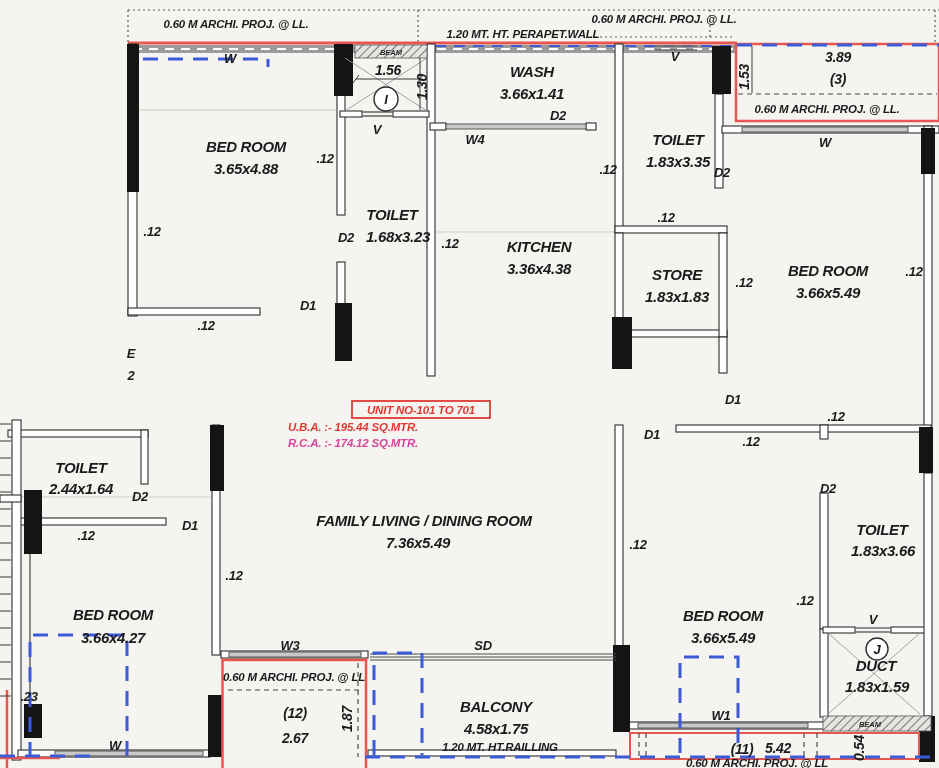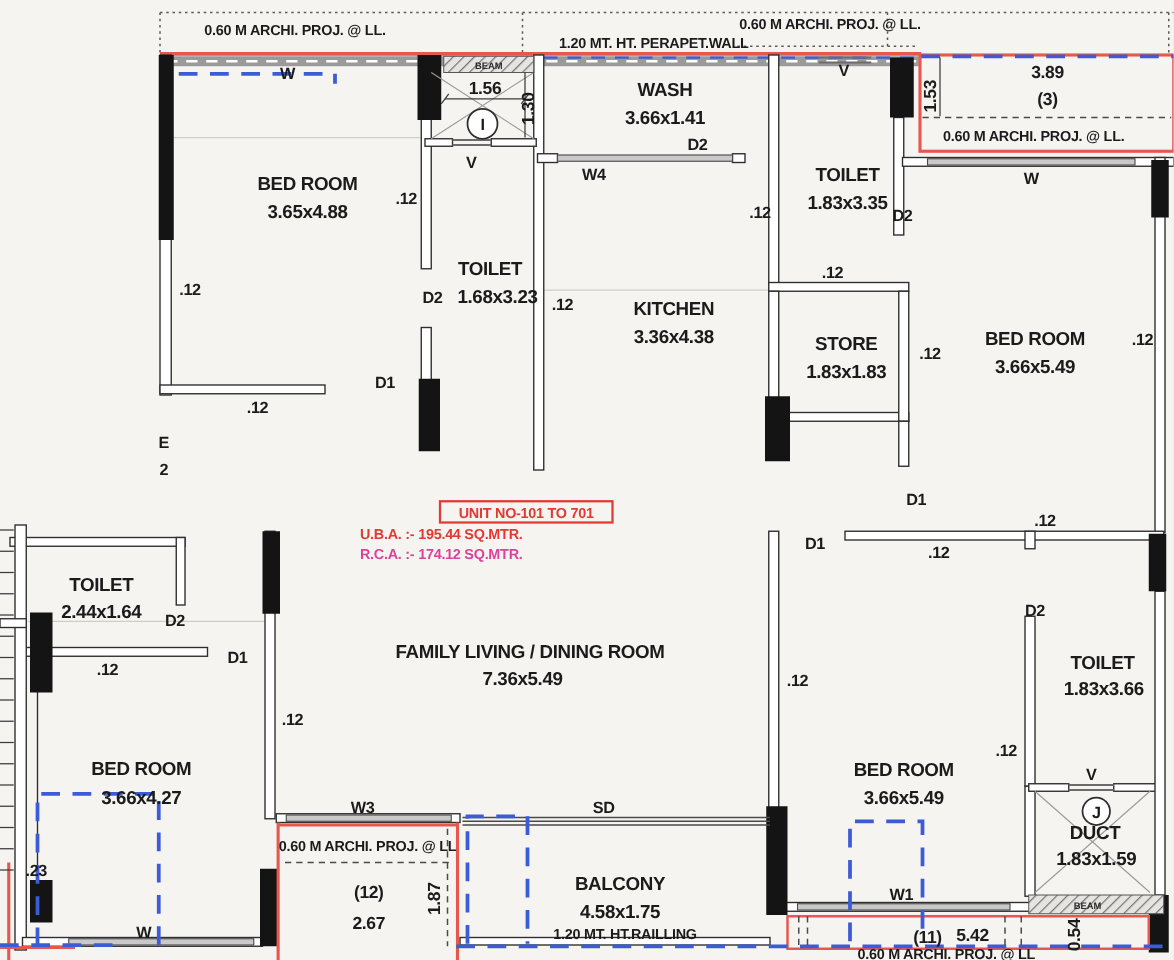--- a/index.html
+++ b/index.html
@@ -1,17 +1,17 @@
 <!DOCTYPE html>
 <html><head>
 <meta charset="utf-8">
 <style>
   html,body{margin:0;padding:0;background:#e9e7e3;}
   .stage{position:relative;width:939px;height:768px;background:#f5f4f1;overflow:hidden;
-         font-family:"Liberation Sans", sans-serif;}
+         font-family:"Liberation Sans", sans-serif;font-style:italic;}
   svg{display:block;}
   
   .wall{fill:#ffffff;stroke:#2e2e2e;stroke-width:1.1;}
   .post{fill:#141414;stroke:none;}
   .thin{stroke:#2e2e2e;stroke-width:1.1;fill:none;}
   .faint{stroke:#cfcdc8;stroke-width:1;fill:none;}
   .win{fill:#c9c9c9;stroke:#4a4a4a;stroke-width:0.9;}
   .vent{stroke:#6b6b6b;stroke-width:1.6;fill:none;}
   .sd{stroke:#4a4a4a;stroke-width:1.2;fill:none;}
   .cross{stroke:#9a9a9a;stroke-width:0.9;fill:none;}

